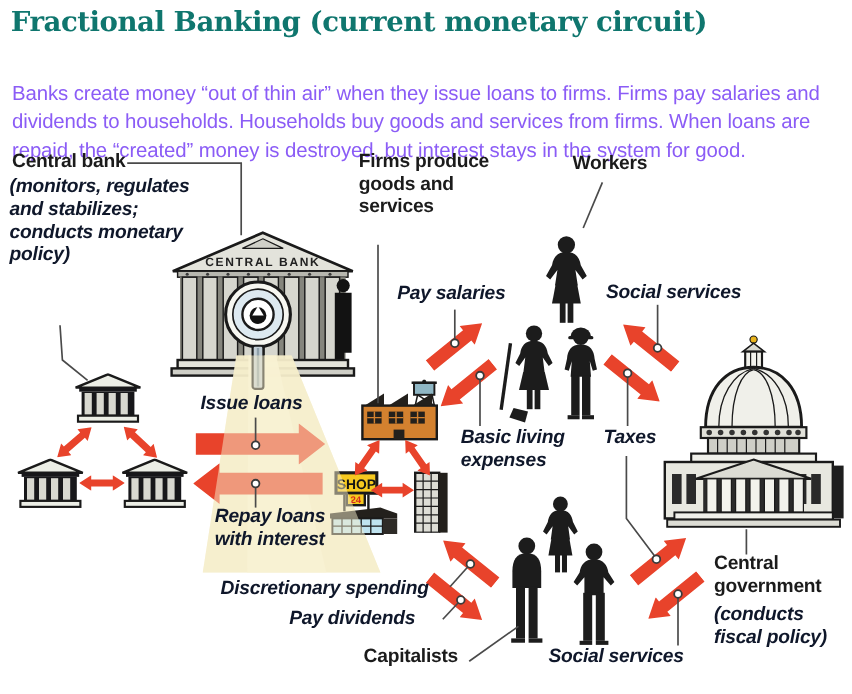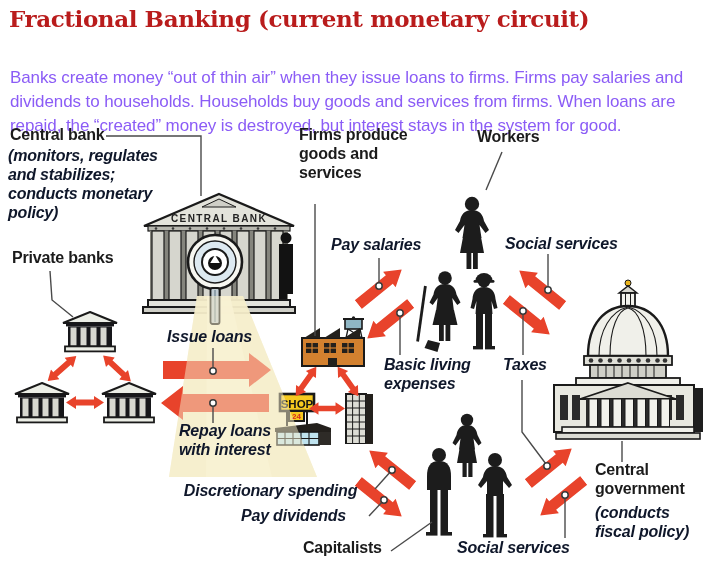--- a/index.html
+++ b/index.html
@@ -1,21 +1,21 @@
 <!DOCTYPE html>
 <html><head>
 <meta charset="utf-8">
 <style>
   * { margin:0; padding:0; box-sizing:border-box; }
   html,body { background:#ffffff; }
   #canvas { position:relative; width:710px; height:578px; background:#fff;
             font-family:"Liberation Sans",sans-serif; overflow:hidden; }
   .title { position:absolute; left:9px; top:5px;
            font-family:"DejaVu Serif","Liberation Serif",serif; font-weight:bold;
-           font-size:23px; letter-spacing:-0.4px; color:#b91c1c; white-space:nowrap; }
+           font-size:23px; letter-spacing:-0.4px; color:#0f766e; white-space:nowrap; }
   .intro { position:absolute; left:10px; top:37px; width:698px;
            font-size:17px; line-height:24px; color:#8b5cf6; letter-spacing:-0.1px;margin-top:29px; }
   .lbl { position:absolute; font-size:16px; font-weight:bold; line-height:19px;
          color:#1b1b1b; letter-spacing:-0.2px; }
   .lbl.gray { color:#0f172a; font-style:italic; }
   .lbl.r { text-align:center; }
   .node, .arrow, .beam { position:absolute; }
   .node svg, .arrow svg, .beam svg { display:block; width:100%; height:100%; }
   .arrow polygon { fill:#e8432b; }
   .person path, .person circle, .person rect { fill:#1c1c1c; }
@@ -410,21 +410,20 @@
   </div>
 
   <div class="beam" style="left:160px; top:296px; width:160px; height:182px;">
     <svg viewBox="0 0 160 182">
       <polygon points="37,0 83,0 157,181 9,181" fill="#f6eecb" opacity="0.5"></polygon>
     </svg>
   </div>
 
   <div class="lbl" style="left:10px; top:125px;">Central bank</div>
   <div class="lbl gray" style="left:8px; top:146px; width:178px;">(monitors, regulates and stabilizes; conducts monetary policy)</div>
-  <div class="lbl" style="left:12px; top:248px;">Private banks</div>
   <div class="lbl gray" style="left:167px; top:327px;">Issue loans</div>
   <div class="lbl gray" style="left:179px; top:421px; width:125px;">Repay loans with interest</div>
   <div class="lbl" style="left:299px; top:125px; width:110px;">Firms produce goods and services</div>
   <div class="lbl" style="left:477px; top:127px;">Workers</div>
   <div class="lbl gray" style="left:331px; top:235px;">Pay salaries</div>
   <div class="lbl gray" style="left:384px; top:355px; width:100px;">Basic living expenses</div>
   <div class="lbl gray" style="left:505px; top:234px; white-space:nowrap;">Social services</div>
   <div class="lbl gray" style="left:503px; top:355px;">Taxes</div>
   <div class="lbl gray r" style="left:168px; top:481px; width:205px;">Discretionary spending</div>
   <div class="lbl gray r" style="left:220px; top:506px; width:147px;">Pay dividends</div>

